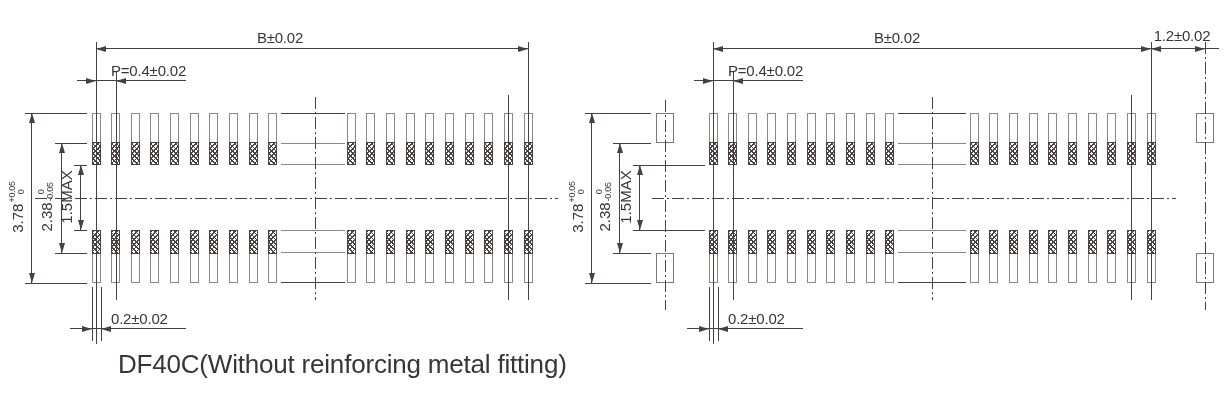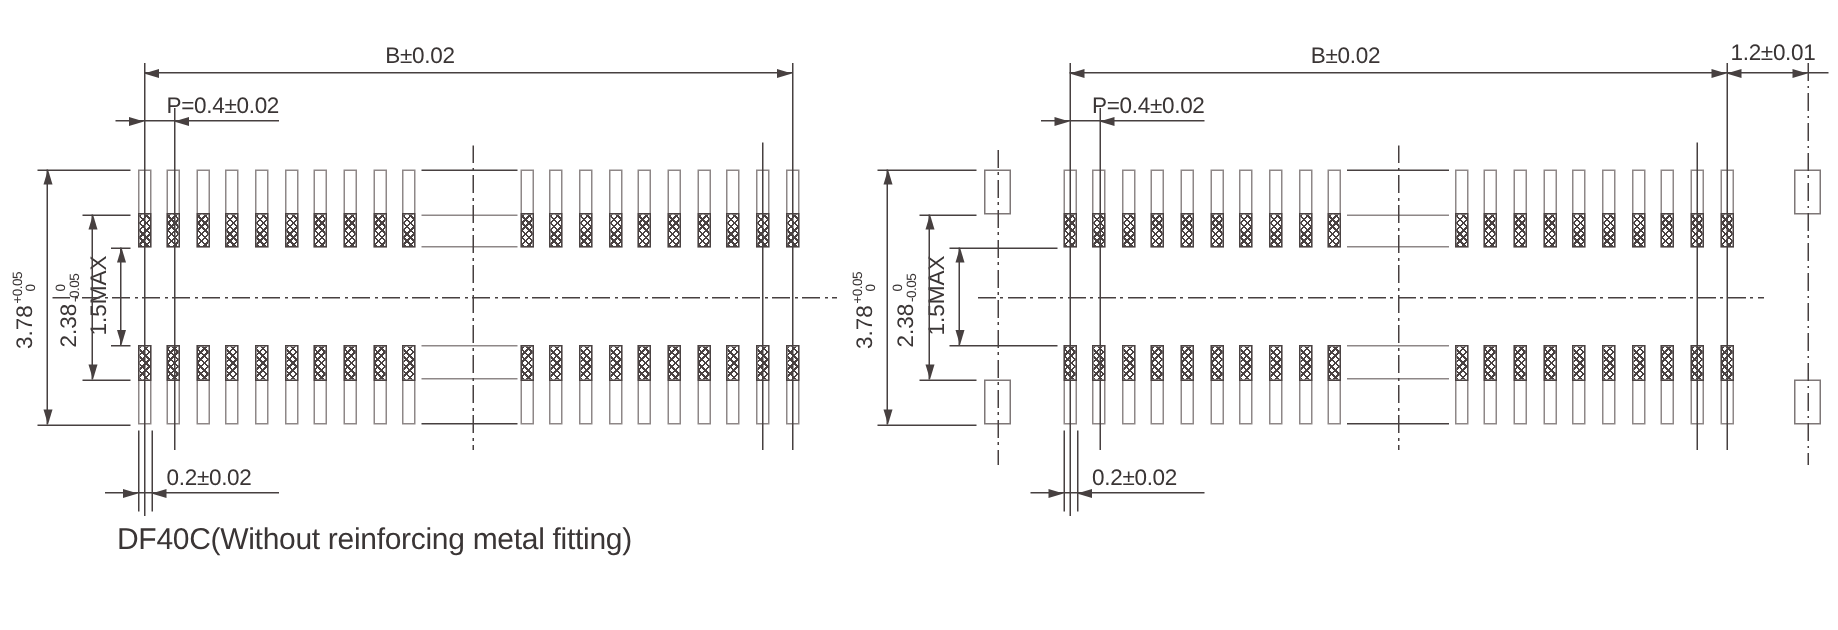--- a/index.html
+++ b/index.html
@@ -21,21 +21,21 @@
   .hb{bottom:-1px;}
   .ht{top:-1px;}
   .fit{position:absolute;box-sizing:border-box;background:#fff;border:1px solid #7e7777;}
   
   .arr{position:absolute;width:0;height:0;border-style:solid;border-color:transparent;}
   
   .dim-label{position:absolute;font-size:15px;white-space:nowrap;letter-spacing:-0.2px;}
   .rot{position:absolute;transform:translate(-50%,-50%) rotate(-90deg);display:flex;align-items:center;
        gap:1px;font-size:15px;white-space:nowrap;line-height:1;}
   .tol{display:flex;flex-direction:column;align-items:center;font-size:9px;line-height:1.05;letter-spacing:-0.3px;}
-  .caption{position:absolute;font-size:20px;white-space:nowrap;letter-spacing:-0.2px;}
+  .caption{position:absolute;font-size:26px;white-space:nowrap;letter-spacing:-0.2px;margin-left:40px;}
 </style>
 </head>
 <body>
 
 <div class="canvas">
 
   <section class="diagram">
     <div class="dim-label" style="left:280px;top:29px;transform:translateX(-50%);">B±0.02</div>
     <div class="dim-label" style="left:111px;top:62px;">P=0.4±0.02</div>
     <div class="dim-label" style="left:111px;top:310px;">0.2±0.02</div>
@@ -212,21 +212,21 @@
       <div class="arr" style="border-width: 0px 3px 10px; border-bottom-color: rgb(71, 64, 64); left: 58.5px; top: 143px;"></div>
       <div class="arr" style="border-width: 10px 3px 0px; border-top-color: rgb(71, 64, 64); left: 58.5px; top: 243px;"></div>
       <div class="arr" style="border-width: 0px 3px 10px; border-bottom-color: rgb(71, 64, 64); left: 77.5px; top: 165px;"></div>
       <div class="arr" style="border-width: 10px 3px 0px; border-top-color: rgb(71, 64, 64); left: 77.5px; top: 220px;"></div>
       <div class="arr" style="border-width: 3px 0px 3px 10px; border-left-color: rgb(71, 64, 64); left: 81.5px; top: 325.5px;"></div>
       <div class="arr" style="border-width: 3px 10px 3px 0px; border-right-color: rgb(71, 64, 64); left: 100.5px; top: 325.5px;"></div>
     </section>
 
   <section class="diagram">
     <div class="dim-label" style="left:897px;top:29px;transform:translateX(-50%);">B±0.02</div>
-    <div class="dim-label" style="left:1182px;top:27px;transform:translateX(-50%);">1.2±0.01</div>
+    <div class="dim-label" style="left:1182px;top:27px;transform:translateX(-50%);">1.2±0.02</div>
     <div class="dim-label" style="left:728px;top:62px;">P=0.4±0.02</div>
     <div class="dim-label" style="left:728px;top:310px;">0.2±0.02</div>
     <div class="rot" style="left:577px;top:207px;">
       <span>3.78</span>
       <span class="tol">
         <span>+0.05</span>
         <span>0</span>
       </span>
     </div>
     <div class="rot" style="left:604px;top:207px;">

